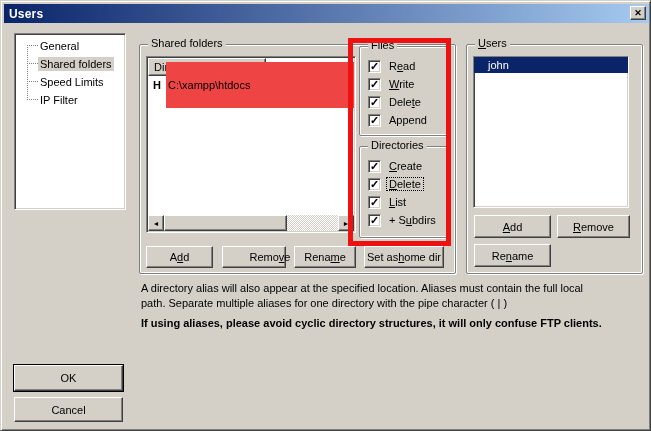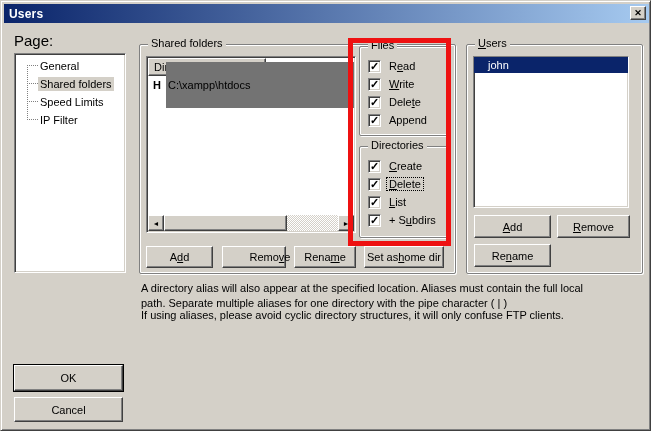--- a/index.html
+++ b/index.html
@@ -28,21 +28,21 @@
   }
 
   .label { position:absolute; font-size:15px; }
 
   .sunken {
     background:#FFFFFF; border:1px solid; border-color:#808080 #FFFFFF #FFFFFF #808080;
     box-shadow: inset 1px 1px 0 #404040, inset -1px -1px 0 #D4D0C8;
   }
 
   
-  .tree { position:absolute; left:13px; top:52px; width:112px; height:220px; }
+  .tree { position:absolute; left:13px; top:32px; width:112px; height:177px; }
   .tree-vline { position:absolute; left:12px; top:11px; height:55px; border-left:1px dotted #808080; }
   .tree-item { position:absolute; left:12px; height:17px; display:flex; align-items:center; cursor:default; }
   .tree-stub { width:11px; border-top:1px dotted #808080; }
   .tree-label { padding:1px 2px; white-space:nowrap; }
   .tree-item.selected .tree-label { background:#D4D0C8; }
 
   
   .groupbox {
     position:absolute; border:1px solid #808080; border-radius:2px;
     box-shadow: inset 1px 1px 0 #FFFFFF, inset -1px -1px 0 #FFFFFF, 1px 1px 0 #FFFFFF;
@@ -51,21 +51,21 @@
 
   
   .listview { position:absolute; left:145px; top:55px; width:210px; height:177px; }
   .lv-header { position:absolute; left:1px; top:1px; right:1px; height:18px; display:flex; }
   .lv-head-cell {
     background:#D4D0C8; border:1px solid; border-color:#FFFFFF #404040 #404040 #FFFFFF;
     box-shadow: inset -1px -1px 0 #808080; padding:2px 5px; white-space:nowrap; overflow:hidden; cursor:default;
   }
   .lv-row { position:absolute; left:1px; top:20px; right:1px; height:16px; display:flex; align-items:center; padding-left:5px; cursor:default; }
   .lv-home { font-weight:bold; margin-right:5px; }
-  .lv-dir { flex:1; background:#737373; padding:17px 2px; white-space:nowrap; }
+  .lv-dir { flex:1; background:#ef4444; padding:17px 2px; white-space:nowrap; }
 
   
   .sb {
     position:absolute; left:1px; right:1px; bottom:1px; height:16px;
     background-image: conic-gradient(#FFFFFF 25%, #D4D0C8 0 50%, #FFFFFF 0 75%, #D4D0C8 0);
     background-size:2px 2px; display:flex;
   }
   .sb-btn, .sb-thumb {
     background:#D4D0C8; border:1px solid; border-color:#FFFFFF #404040 #404040 #FFFFFF;
     box-shadow: inset -1px -1px 0 #808080;
@@ -240,20 +240,20 @@
       <span>emove</span>
   </div>
   <div class="btn" style="left:473px; top:243px; width:77px; height:23px;">
     <span>Re</span>
       <span class="accel">n</span>
       <span>ame</span>
   </div>
 
   <div class="note-line" style="left:140px; top:281px;">A directory alias will also appear at the specified location. Aliases must contain the full local</div>
   <div class="note-line" style="left:140px; top:296px;">path. Separate multiple aliases for one directory with the pipe character ( | )</div>
-  <div class="note-line" style="left:140px; top:308px;">If using aliases, please avoid cyclic directory structures, it will only confuse FTP clients.</div>
+  <div class="note-line" style="left:140px; top:316px;font-weight:bold;">If using aliases, please avoid cyclic directory structures, it will only confuse FTP clients.</div>
 
   <div class="btn default" style="left:13px; top:364px; width:109px; height:26px;">OK</div>
   <div class="btn" style="left:13px; top:396px; width:109px; height:25px;">Cancel</div>
 
   <div class="annotation-rect"></div>
 
 </div>
 
 </body></html>

